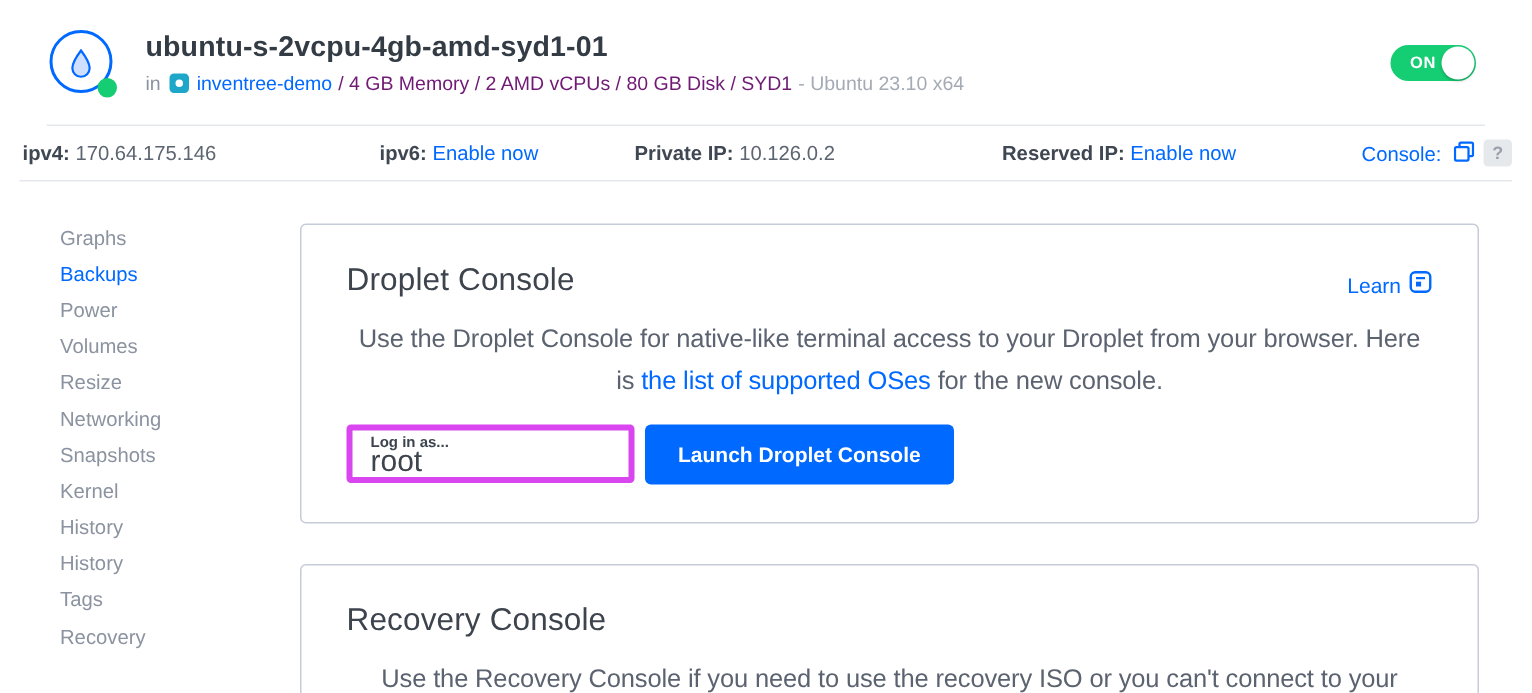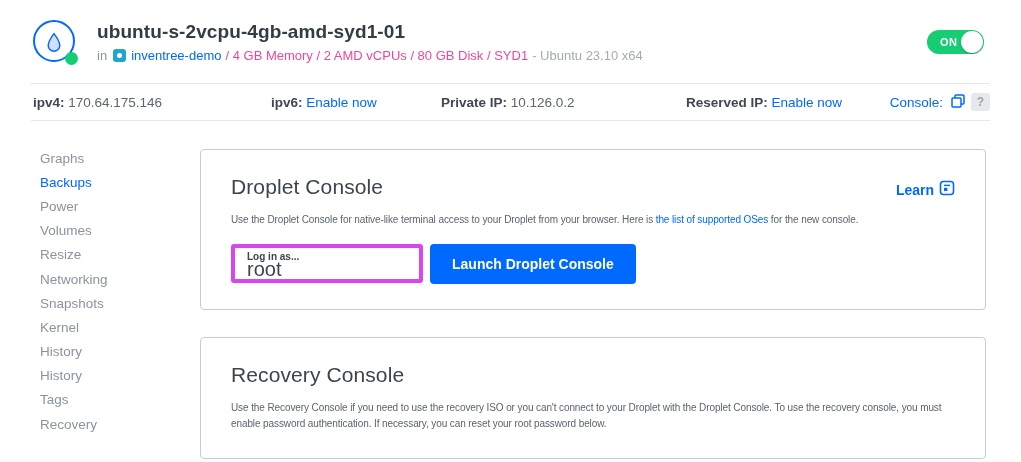--- a/index.html
+++ b/index.html
@@ -15,31 +15,31 @@
   .status-dot { position:absolute; right:-1px; bottom:-1px; width:13px; height:13px;
     border-radius:50%; background:#15cd72; }
   .title-block { display:flex; flex-direction:column; gap:5px; }
   .droplet-title { font-size:19px; font-weight:bold; color:#333b44; letter-spacing:.1px; }
   .subtitle { display:flex; align-items:center; font-size:13px; color:#8b93a0; }
   .subtitle .in-label { margin-right:6px; }
   .proj-icon { width:13px; height:13px; border-radius:3px; background:#1ea7c9;
     display:inline-flex; align-items:center; justify-content:center; margin-right:5px; flex:none; }
   .proj-icon i { width:5px; height:5px; background:#fff; border-radius:50%; display:block; }
   .proj-link { color:#0069ff; text-decoration:none; margin-right:4px; cursor:pointer; }
-  .specs { color:#ec4899; margin-right:4px; }
+  .specs { color:#701a75; margin-right:4px; }
   .os-info { color:#a5abb5;text-align:center; }
   .power-toggle { margin-left:auto; margin-right:6px; position:relative; width:57px; height:24px;
     background:#15cd72; border-radius:12px; cursor:pointer; flex:none; }
   .power-toggle .on-label { position:absolute; left:13px; top:6px; color:#fff;
     font-size:11px; font-weight:bold; letter-spacing:.4px; }
   .power-toggle .knob { position:absolute; right:1px; top:1px; width:22px; height:22px;
     background:#fff; border-radius:50%; box-shadow:0 1px 2px rgba(0,0,0,.25); }
 
   
-  .ip-bar { position:relative; height:37px; margin:0 31px;
+  .ip-bar { position:relative; height:37px; margin:0 13px;
     border-bottom:1px solid #e4e7ec; font-size:13.5px; }
   .ip-item { position:absolute; top:50%; transform:translateY(-50%); white-space:nowrap; }
   .ip-label { font-weight:bold; color:#3f4752; }
   .ip-value { color:#5d6570; }
   .ip-link { color:#0069ff; text-decoration:none; cursor:pointer; }
   .ip-ipv4 { left:2px; } .ip-ipv6 { left:240px; } .ip-private { left:410px; }
   .ip-reserved { left:655px; } .ip-console { right:0; display:flex; align-items:center; gap:6px; }
   .console-icon { display:inline-block; margin-left:2px; }
   .help-badge { width:19px; height:18px; background:#e6e9ec; border-radius:3px;
     color:#9aa1ab; font-size:12px; font-weight:bold; display:inline-flex;
@@ -51,23 +51,23 @@
   .side-item { font-size:13.5px; color:#8b93a0; padding:4.6px 0; cursor:pointer; }
   .side-item.active { color:#0069ff; }
   .content { width:786px; flex:none; }
 
   .card { border:1px solid #c6cbd7; border-radius:4px; background:#fff; padding:25px 30px; }
   .card-1 { margin-top:28px; }
   .card-2 { margin-top:27px; min-height:120px; }
   .card-head { display:flex; justify-content:space-between; align-items:flex-end; }
   .card-title { font-size:21px; font-weight:400; color:#3d444e; letter-spacing:.1px; }
   .learn-link { display:flex; align-items:center; gap:5px; color:#0069ff; font-size:14px;
-    text-decoration:none; cursor:pointer;font-weight:bold; }
-  .card-text { margin-top:13px; font-size:10px; line-height:1.62; color:#5c6370;
-    max-width:732px; letter-spacing:-0.1px; }
+    text-decoration:none; cursor:pointer; }
+  .card-text { margin-top:13px; font-size:17px; line-height:1.62; color:#5c6370;
+    max-width:732px; letter-spacing:-0.1px;text-align:center; }
   .card-text a { color:#0069ff; text-decoration:none; cursor:pointer; }
 
   .console-form { margin-top:16px; display:flex; gap:7px; }
   .login-box { width:192px; height:39px; border:4px solid #d946ef; border-radius:3px;
     padding:5px 12px 4px; display:flex; flex-direction:column; justify-content:center; }
   .login-box label { font-size:10px; font-weight:bold; color:#3d444e; line-height:11px; }
   .login-box input { border:none; outline:none; font-size:20px; color:#3d444e;
     font-family:"Liberation Sans",sans-serif; line-height:16px; height:16px; width:100%; }
   .launch-btn { height:40px; padding:0 22px; background:#0069ff; color:#fff; border:none;
     border-radius:4px; font-size:14px; font-weight:bold; font-family:"Liberation Sans",sans-serif;

